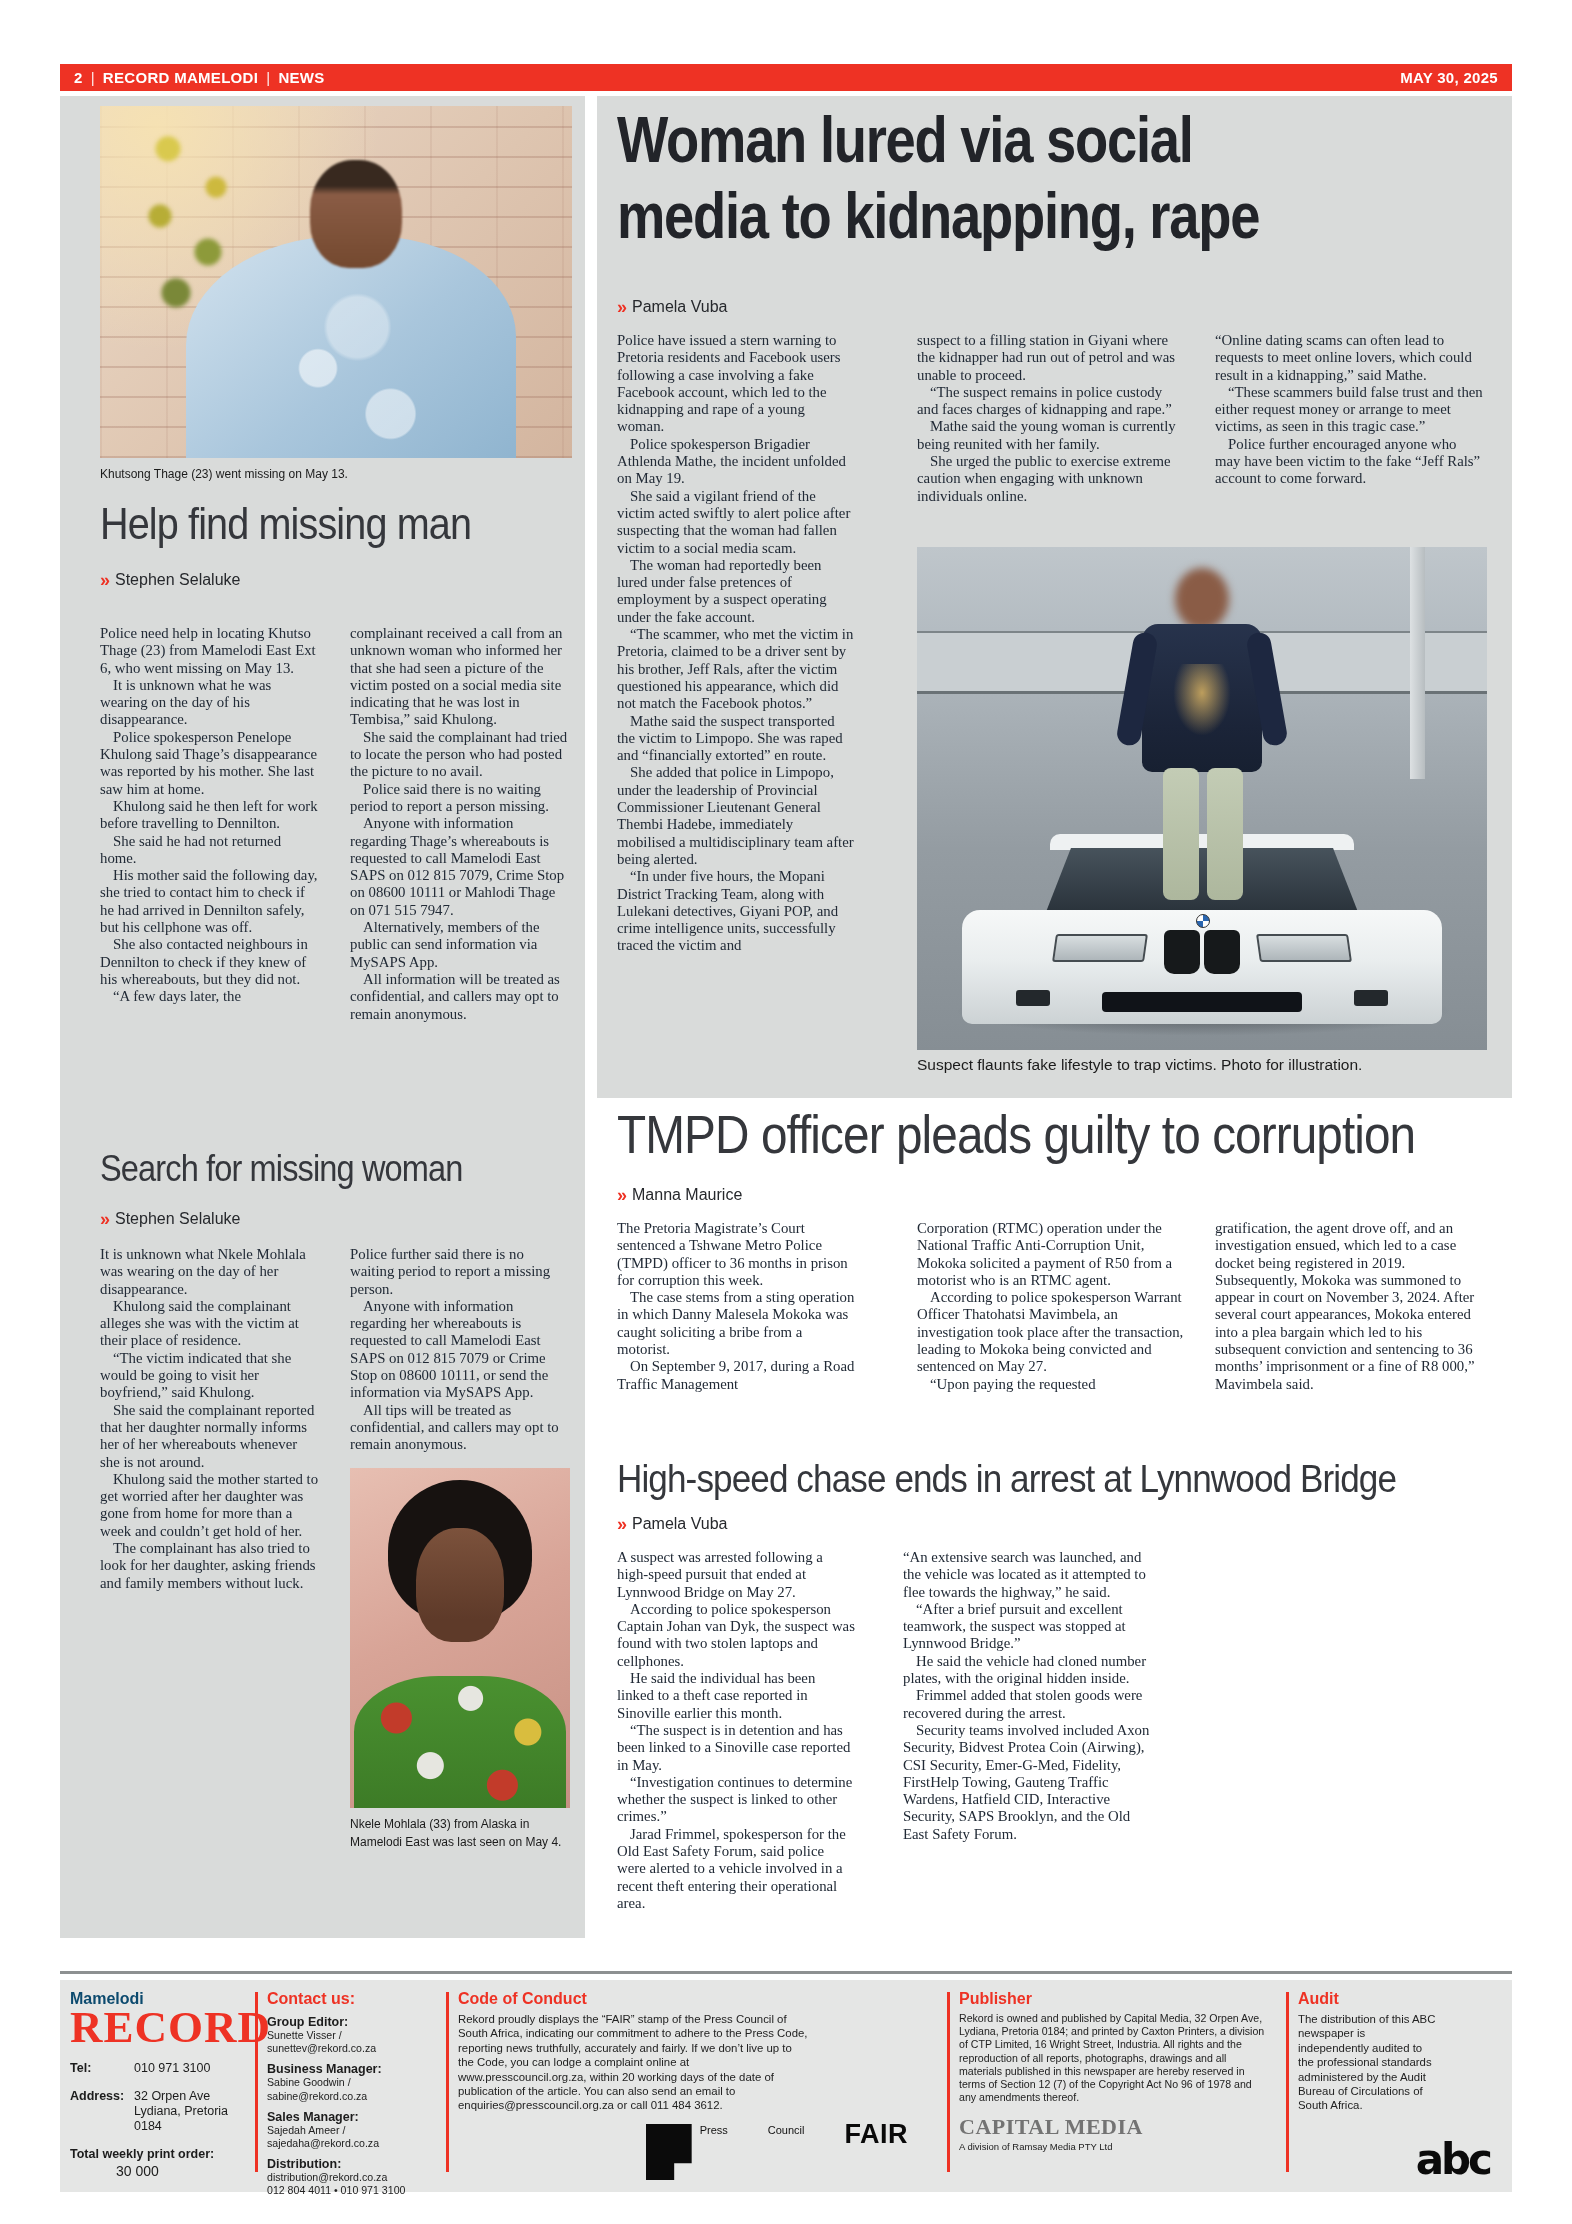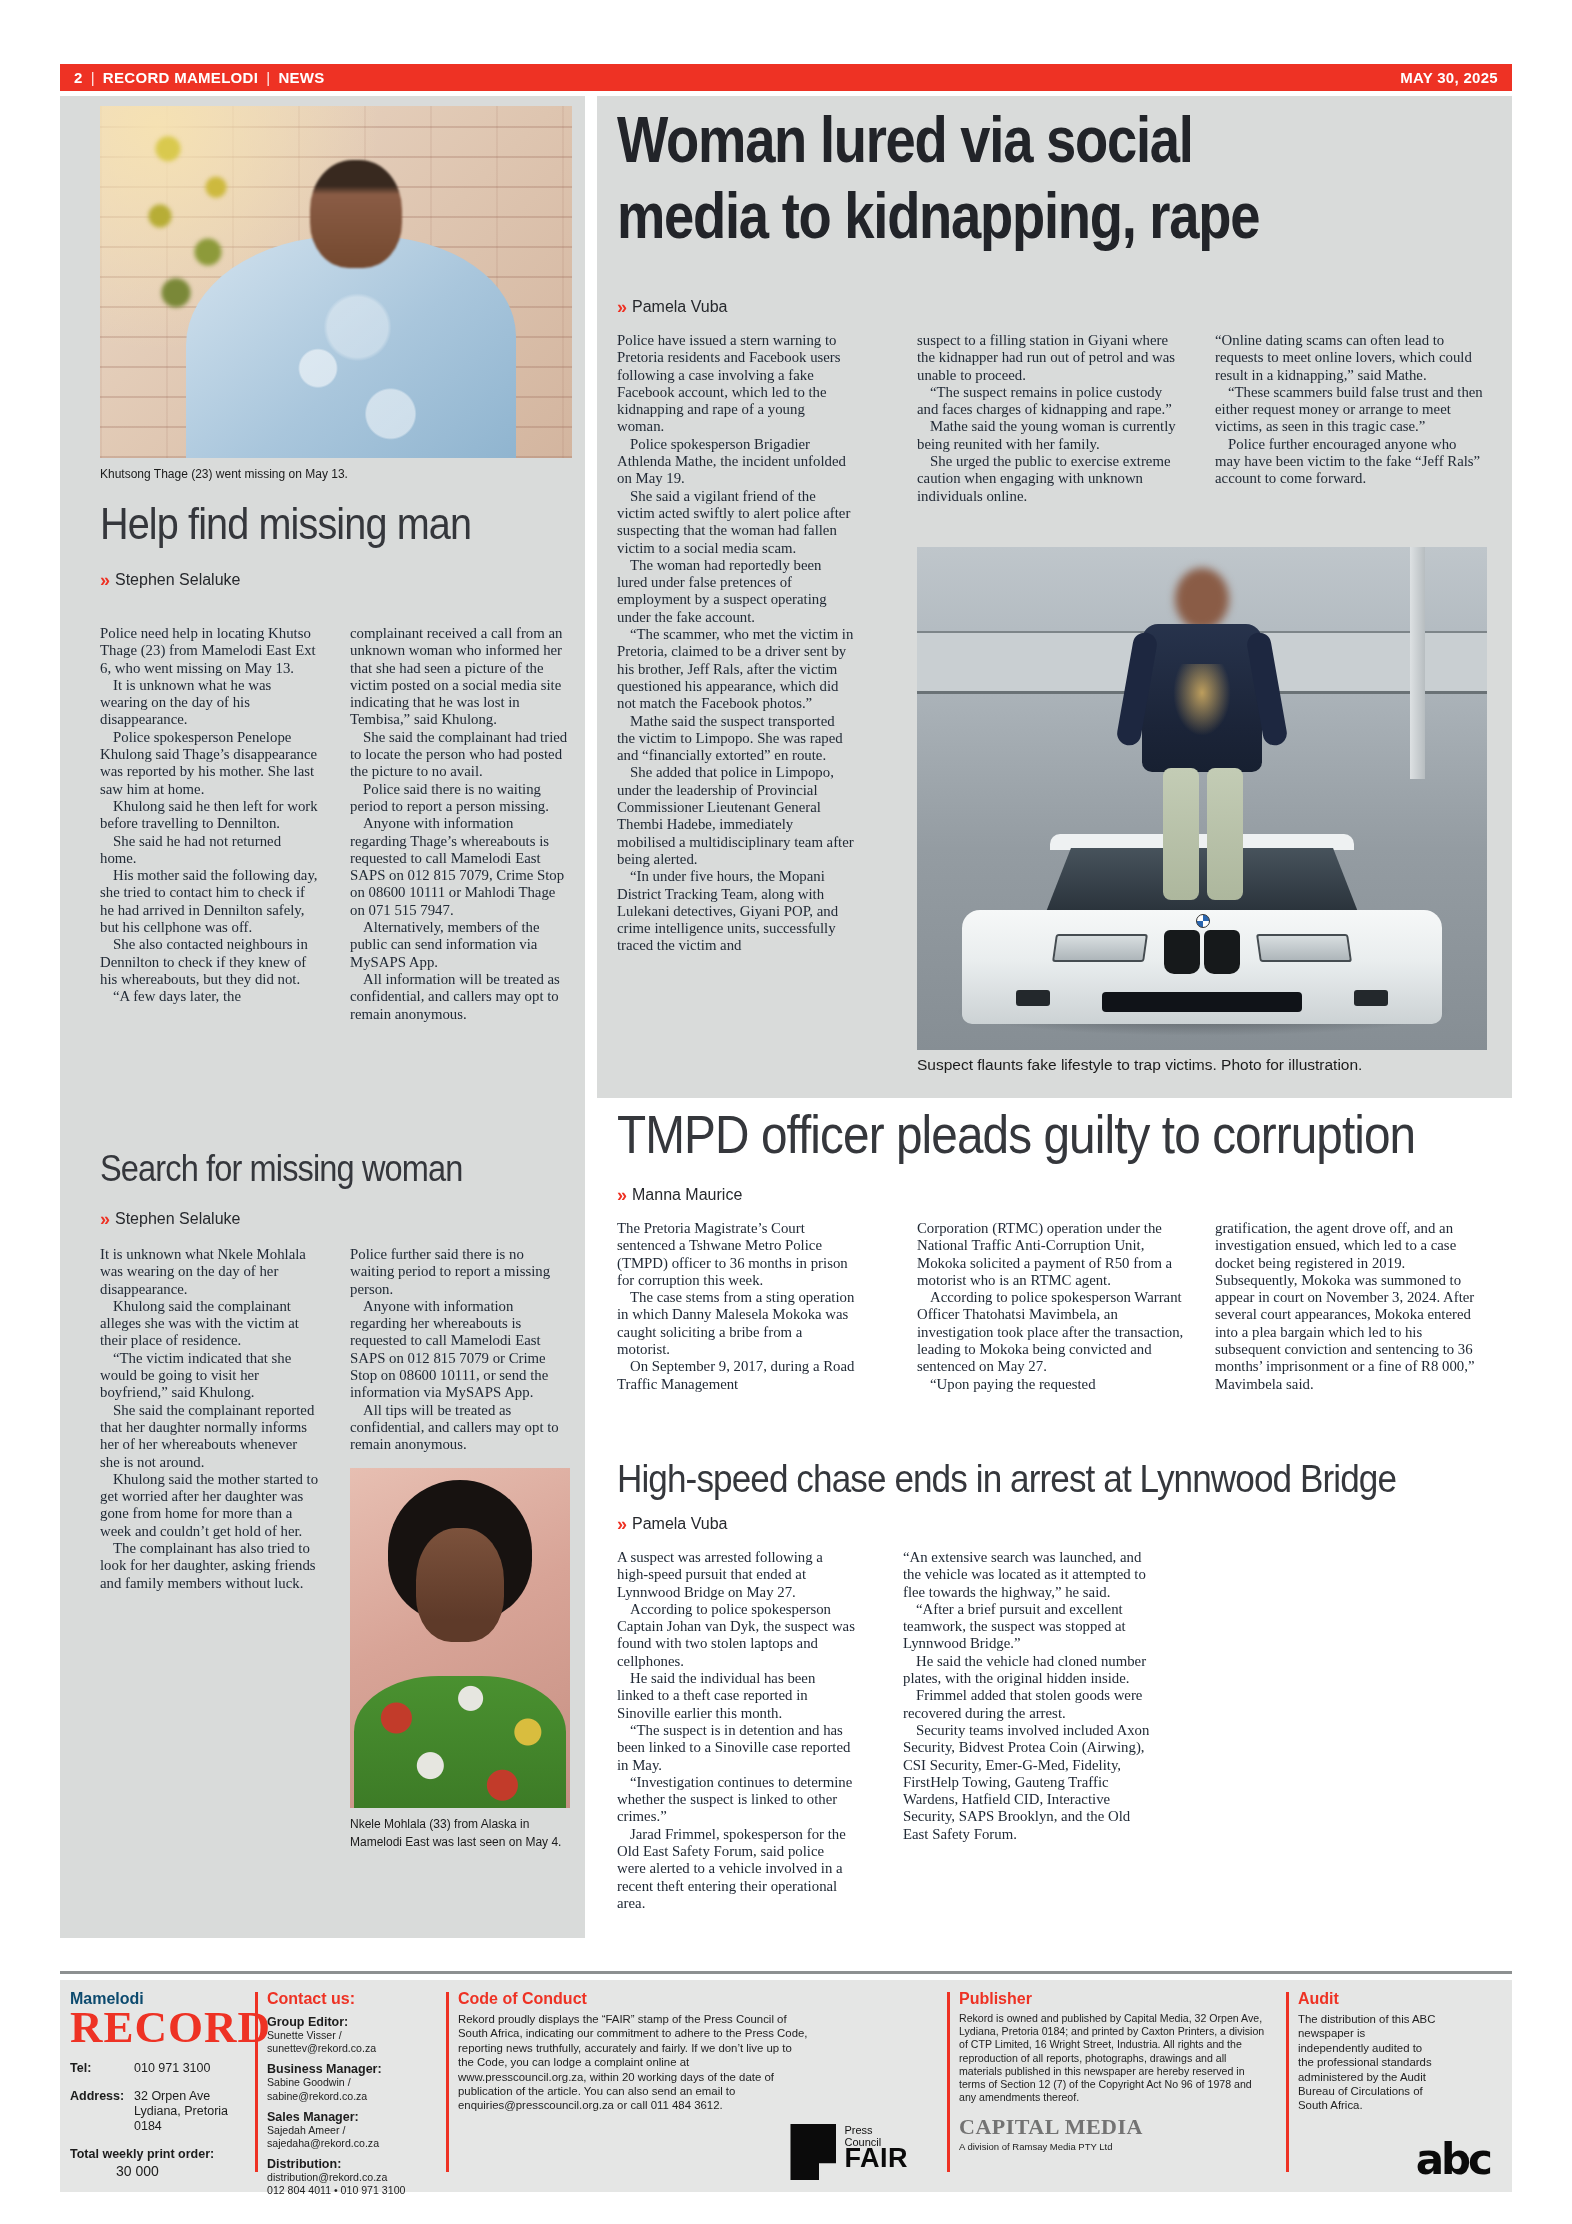--- a/index.html
+++ b/index.html
@@ -165,21 +165,21 @@
   .kicker{color:#0c4a6e;font-weight:bold;font-size:16px;}
   .brandname{font-family:"Liberation Serif","DejaVu Serif",serif;font-weight:bold;font-size:45px;
     line-height:42px;color:#ee3224;letter-spacing:1px;margin-top:-2px;}
   .frow{display:flex;font-size:12.5px;margin-top:13px;line-height:15px;}
   .flabel{font-weight:bold;width:64px;flex:none;}
   .fsmall{font-size:10.6px;line-height:13.2px;color:#222;}
   .fbold{font-weight:bold;font-size:12.5px;margin-top:7px;}
   .fair{position:absolute;right:30px;bottom:12px;display:flex;gap:8px;align-items:flex-start;}
   .fair-icon{width:46px;height:56px;background:#0b0b0b;
     clip-path:polygon(0 0,100% 0,100% 70%,62% 70%,62% 100%,0 100%);}
-  .fair-text{display:flex;flex-direction:column;line-height:12px;font-size:11px;color:#111;}
+  .fair-text{display:flex;flex-direction:row;line-height:12px;font-size:11px;color:#111;gap:40px;}
   .fair-name{font-size:27px;font-weight:900;letter-spacing:.5px;margin-top:4px;color:#0a0a0a;}
   .capmedia{font-family:"Liberation Serif","DejaVu Serif",serif;font-weight:bold;font-size:22px;
     letter-spacing:.5px;color:#737373;margin-top:10px;}
   .capsub{font-size:9.5px;color:#222;margin-top:1px;}
   .abclogo{position:absolute;right:4px;bottom:8px;font-weight:900;font-size:42px;letter-spacing:-3px;
     color:#0b0b0b;font-family:"DejaVu Sans",sans-serif;}
 </style>
 </head>
 <body>
 

